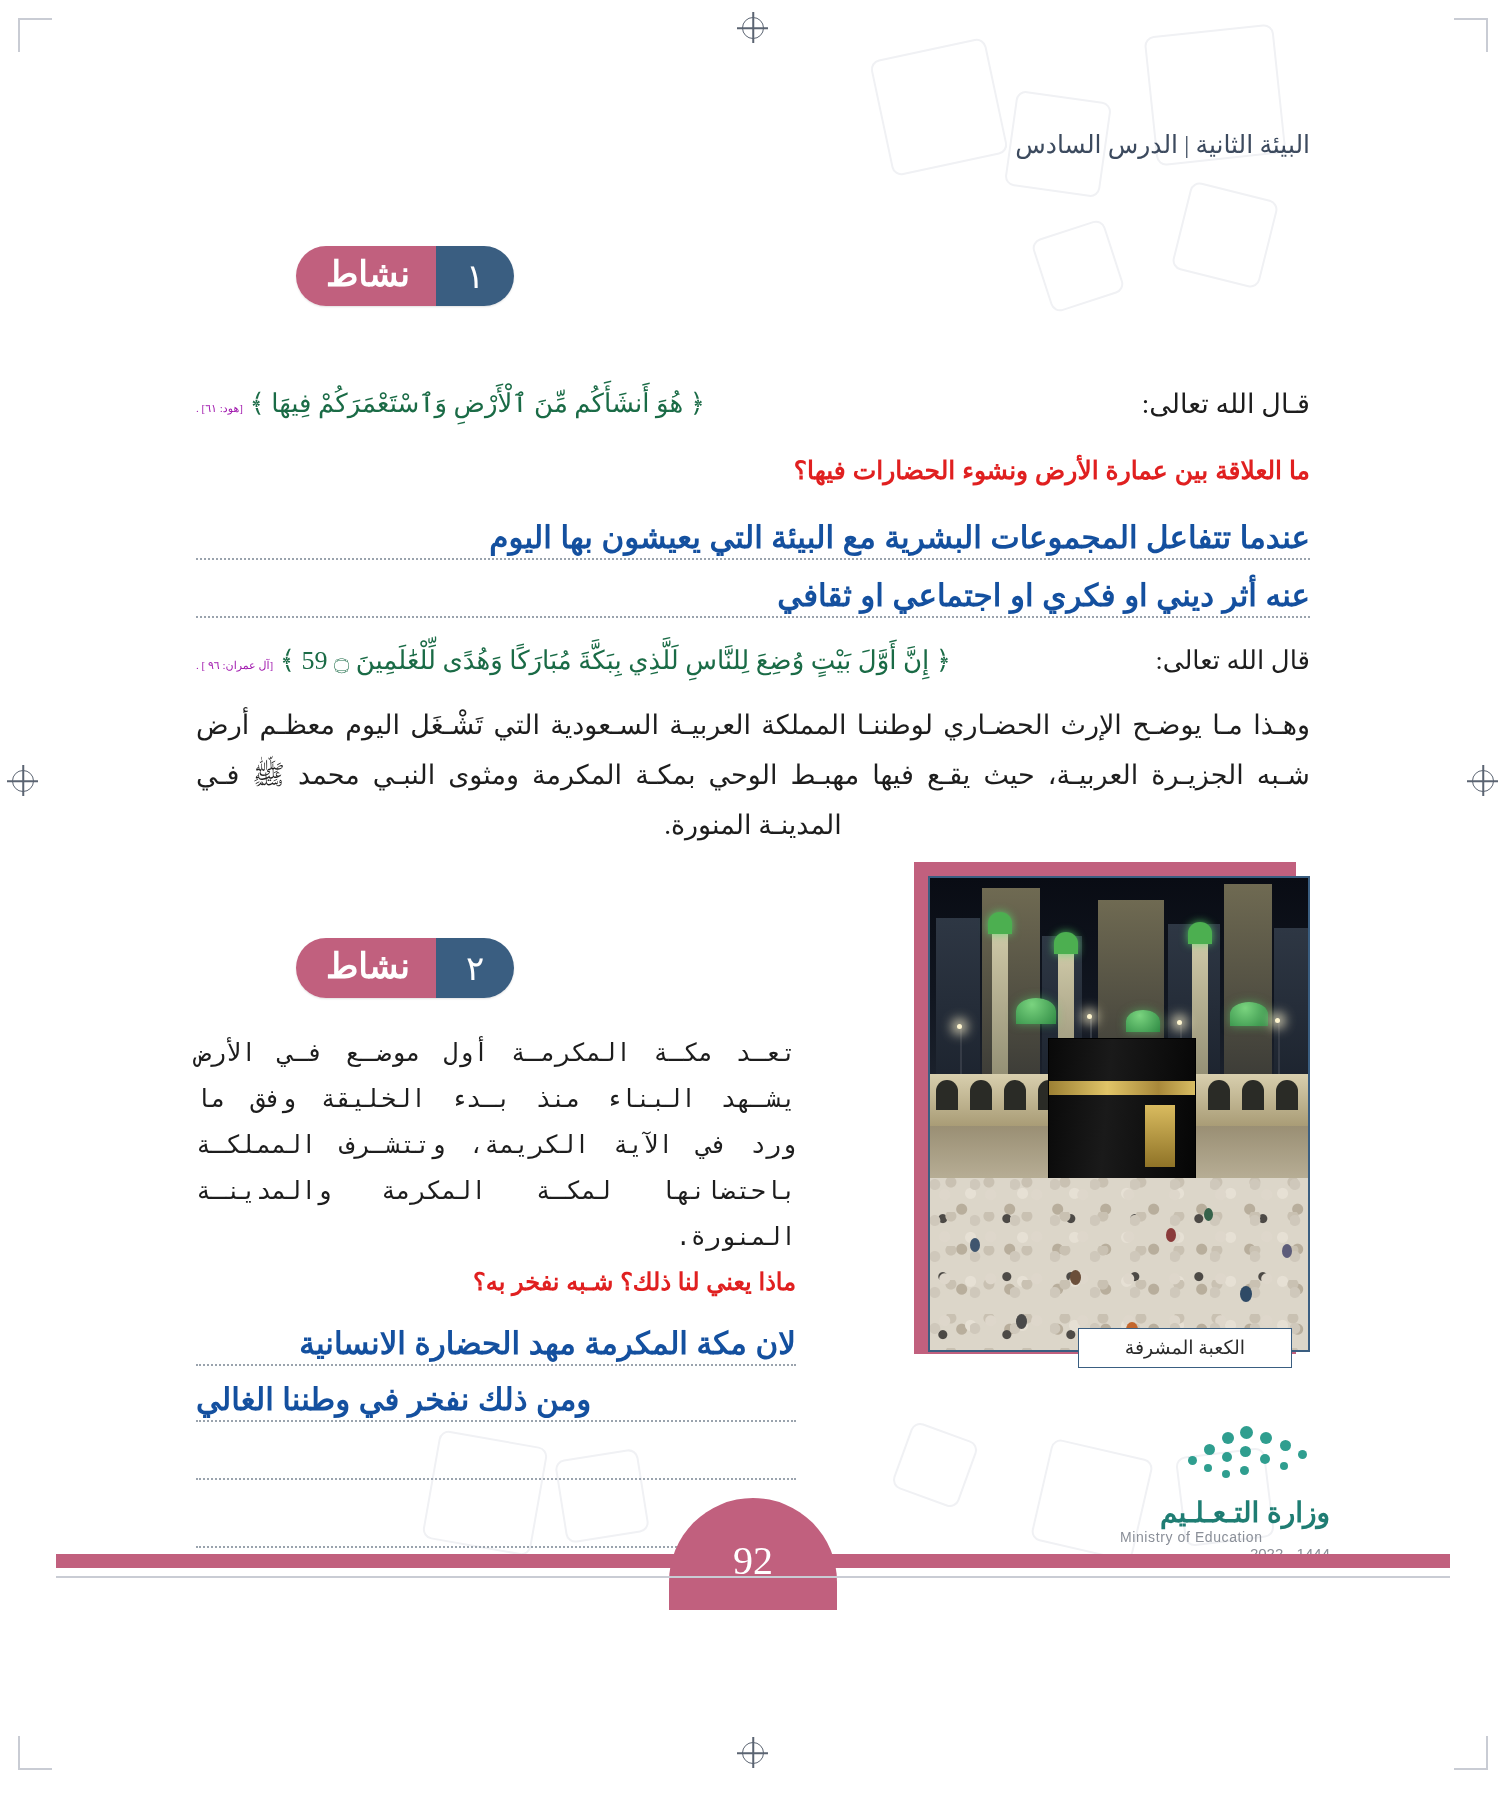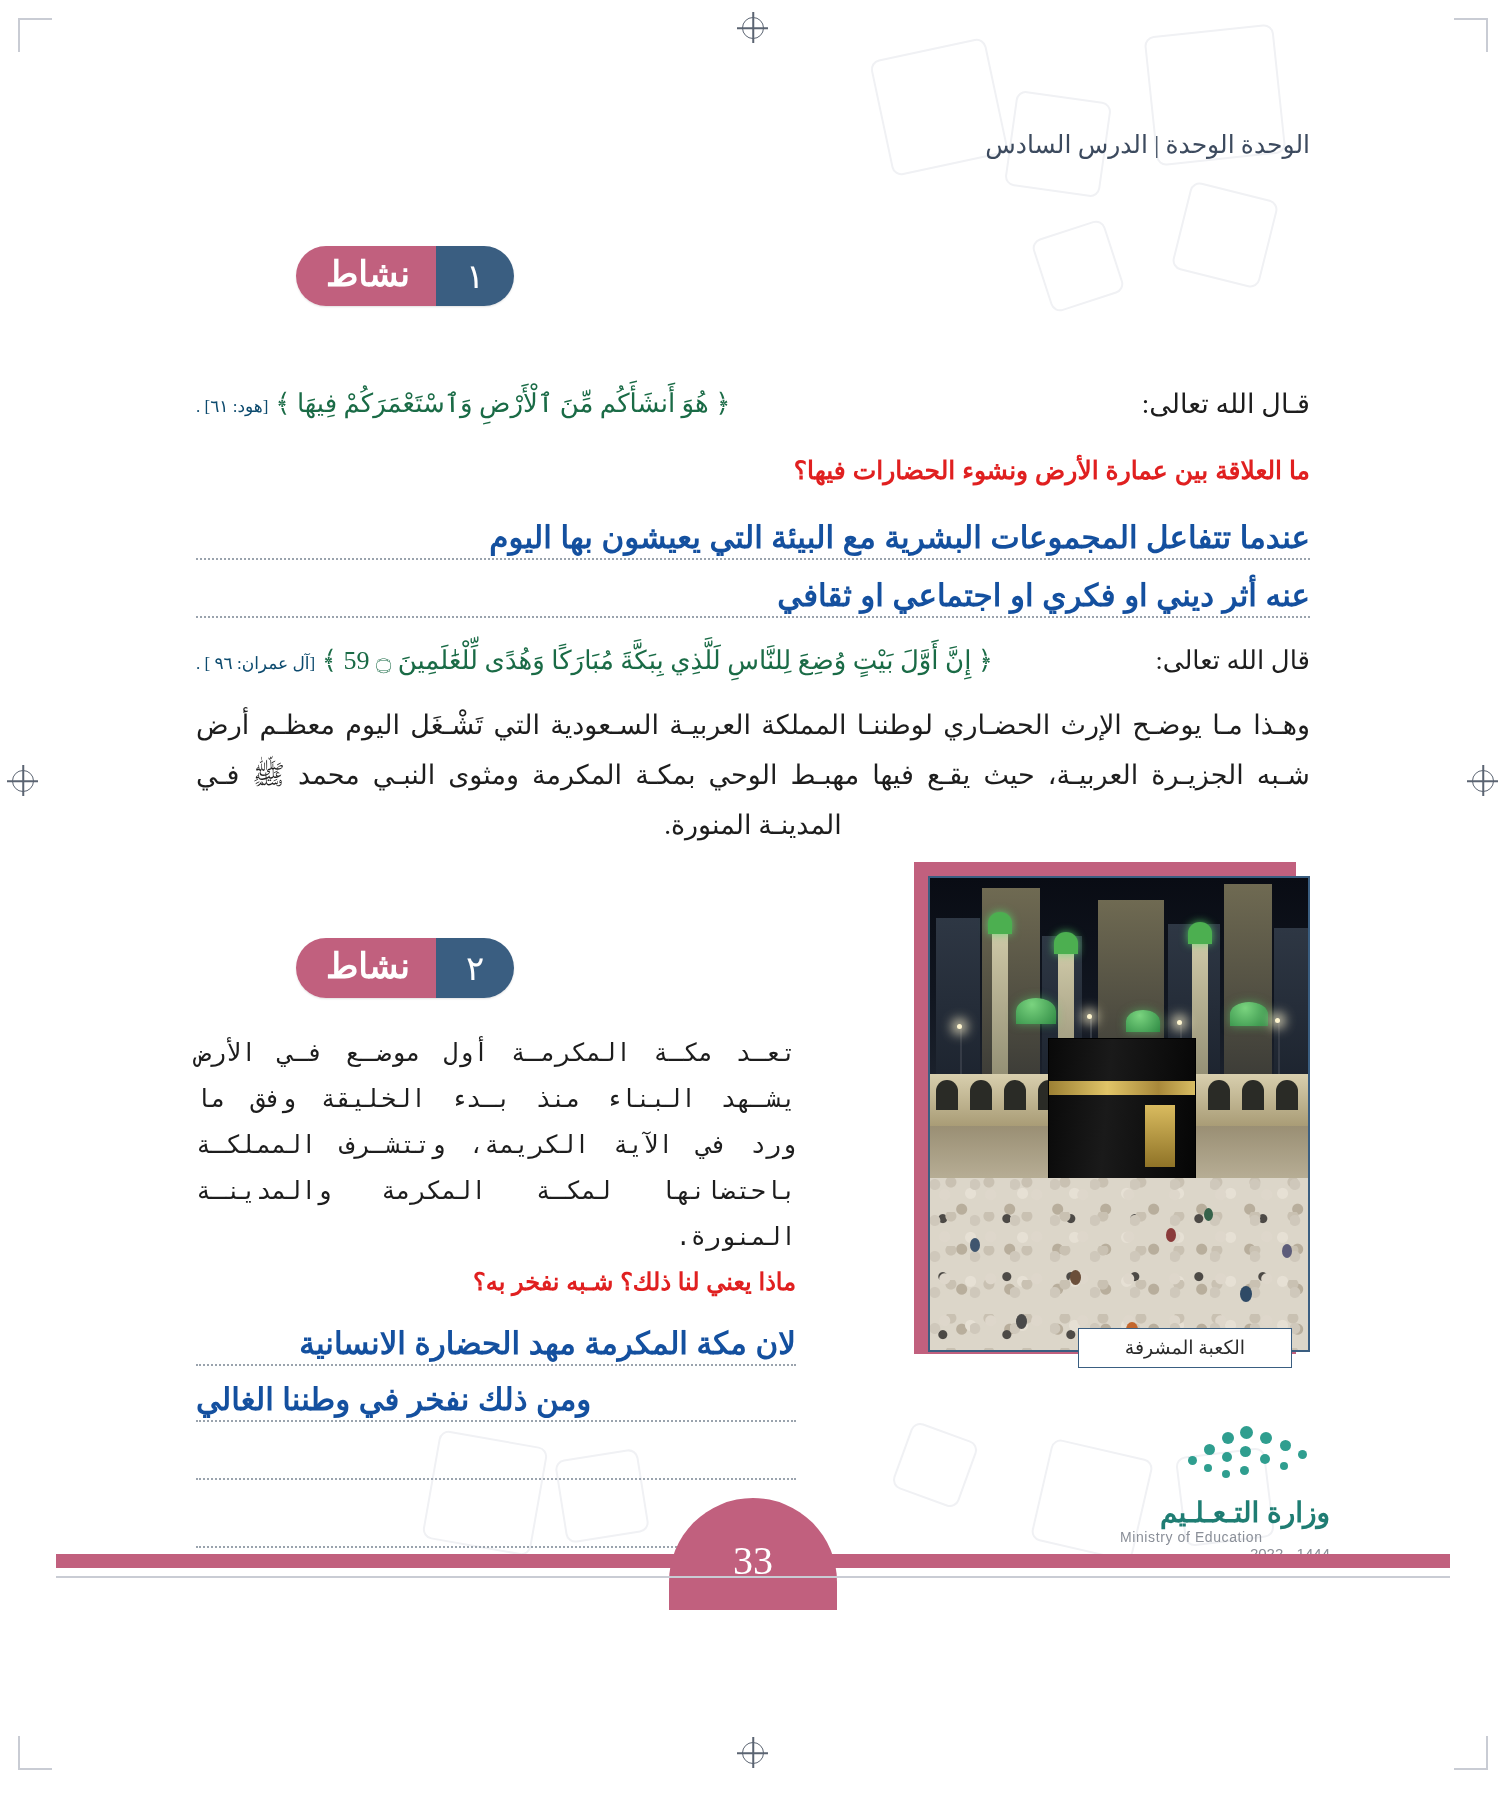--- a/index.html
+++ b/index.html
@@ -103,22 +103,22 @@
     color: #1d1d1d;
     text-align: justify;
     font-family: "Liberation Serif", serif;
     direction: rtl;
   }
   .quran {
     color: #1a6b46;
     font-size: 26px;
   }
   .verse-ref {
-    font-size: 17px;
-    color: #0c4a6e;
+    font-size: 11px;
+    color: #a21caf;
   }
 
   .question-red {
     position: absolute;
     color: #e02020;
     font-weight: bold;
     font-size: 25px;
     font-family: "Liberation Sans", sans-serif;
     direction: rtl;
   }
@@ -365,21 +365,21 @@
 <div class="watermark" style="top:96px; left:1010px; width:96px; height:96px; transform:rotate(8deg);"></div>
 <div class="watermark" style="top:30px; left:1150px; width:130px; height:130px; transform:rotate(-6deg);"></div>
 <div class="watermark" style="top:190px; left:1180px; width:90px; height:90px; transform:rotate(14deg);"></div>
 <div class="watermark" style="top:228px; left:1040px; width:76px; height:76px; transform:rotate(-18deg);"></div>
 <div class="watermark" style="bottom:252px; left:430px; width:110px; height:110px; transform:rotate(10deg);"></div>
 <div class="watermark" style="bottom:262px; left:560px; width:84px; height:84px; transform:rotate(-9deg);"></div>
 <div class="watermark" style="bottom:248px; left:1040px; width:104px; height:104px; transform:rotate(13deg);"></div>
 <div class="watermark" style="bottom:258px; left:1180px; width:90px; height:90px; transform:rotate(-7deg);"></div>
 <div class="watermark" style="bottom:300px; left:900px; width:70px; height:70px; transform:rotate(20deg);"></div>
 
-<div class="page-header">الوحدة الوحدة | الدرس السادس</div>
+<div class="page-header">البيئة الثانية | الدرس السادس</div>
 
 <div class="activity-badge" id="badge1">
   <div class="badge-number">١</div>
   <div class="badge-label">نشاط</div>
 </div>
 
 <div class="verse-line" style="top:388px; right:196px; width:1114px; text-align:left;">
   <span style="float:right;">قـال الله تعالى:</span>
   <span class="quran">﴿ هُوَ أَنشَأَكُم مِّنَ ٱلْأَرْضِ وَٱسْتَعْمَرَكُمْ فِيهَا ﴾</span>
   <span class="verse-ref">[هود: ٦١] .</span>
@@ -506,15 +506,15 @@
     <div class="moe-dot" style="left:100px;top:36px; width:8px;  height:8px;"></div>
     <div class="moe-dot" style="left:118px;top:24px; width:9px;  height:9px;"></div>
   </div>
   <div class="moe-name">وزارة التـعـلـيم</div>
   <div class="moe-sub">Ministry of Education</div>
   <div class="moe-year">2022 - 1444</div>
 </div>
 
 <div class="footer-band"></div>
 <div class="footer-page-circle">
-  <span class="footer-page-num">33</span>
+  <span class="footer-page-num">92</span>
 </div>
 <div class="footer-rule"></div>
 
 </body></html>

